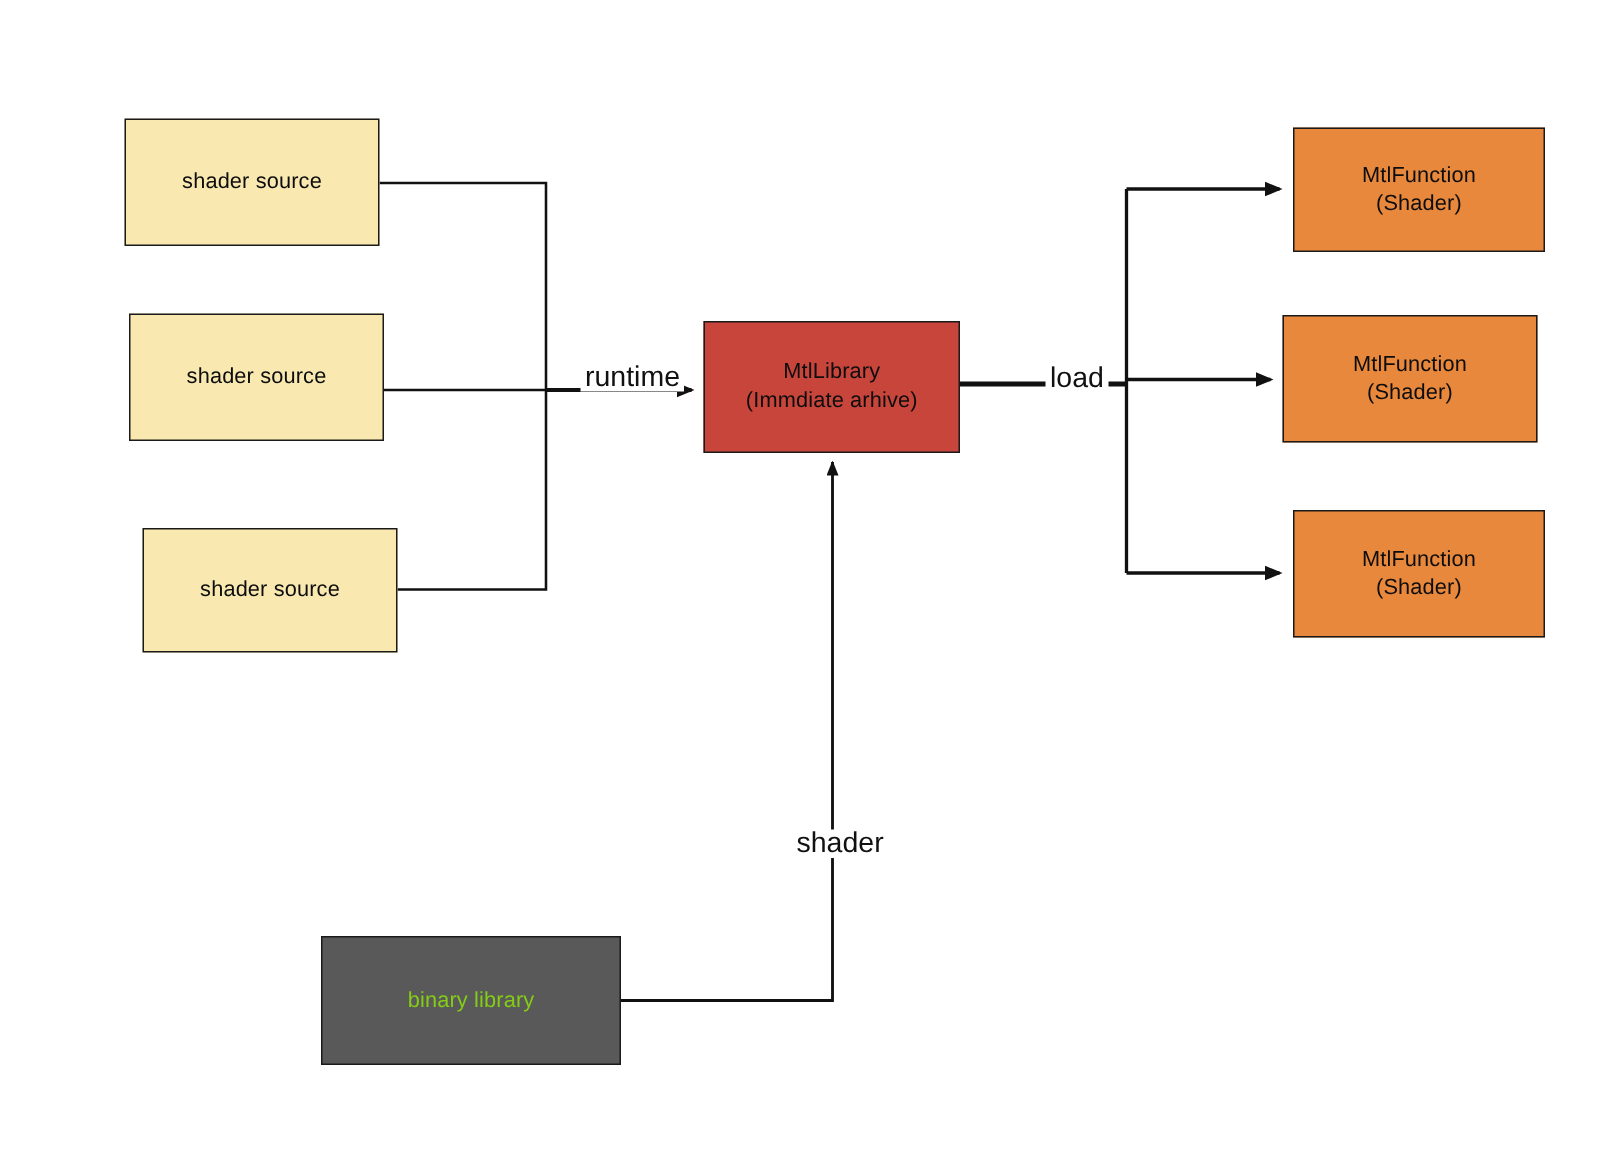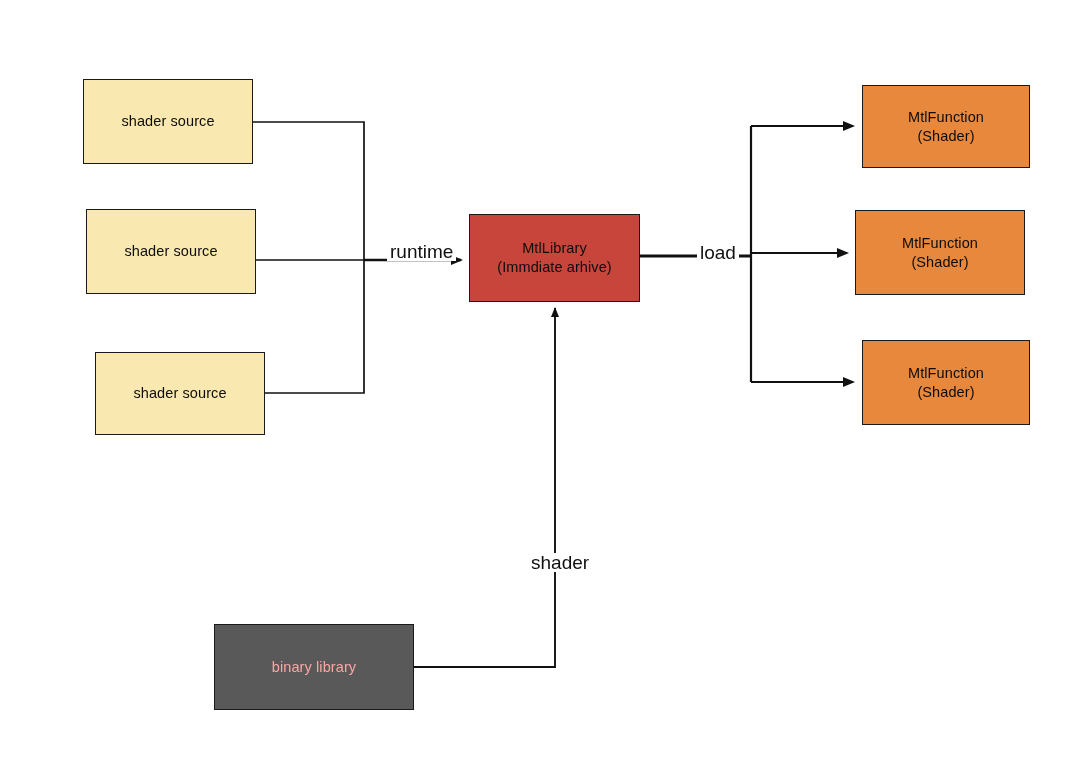--- a/index.html
+++ b/index.html
@@ -38,21 +38,21 @@
     color: #0d0d0d;
     font-size: 14.5px;
     font-family: "Liberation Sans", sans-serif;
     letter-spacing: 0.1px;
   }
   .node .node-label {
     display: block;
     white-space: pre-line;
     padding: 0 6px;
   }
-  .node.dark .node-label { color: #fca5a5; }
+  .node.dark .node-label { color: #84cc16; }
   .edge-label {
     position: absolute;
     font-size: 19px;
     color: #111111;
     font-family: "Liberation Sans", sans-serif;
     background: #ffffff;
     padding: 0 3px;
     white-space: nowrap;
     line-height: 1;
   }

